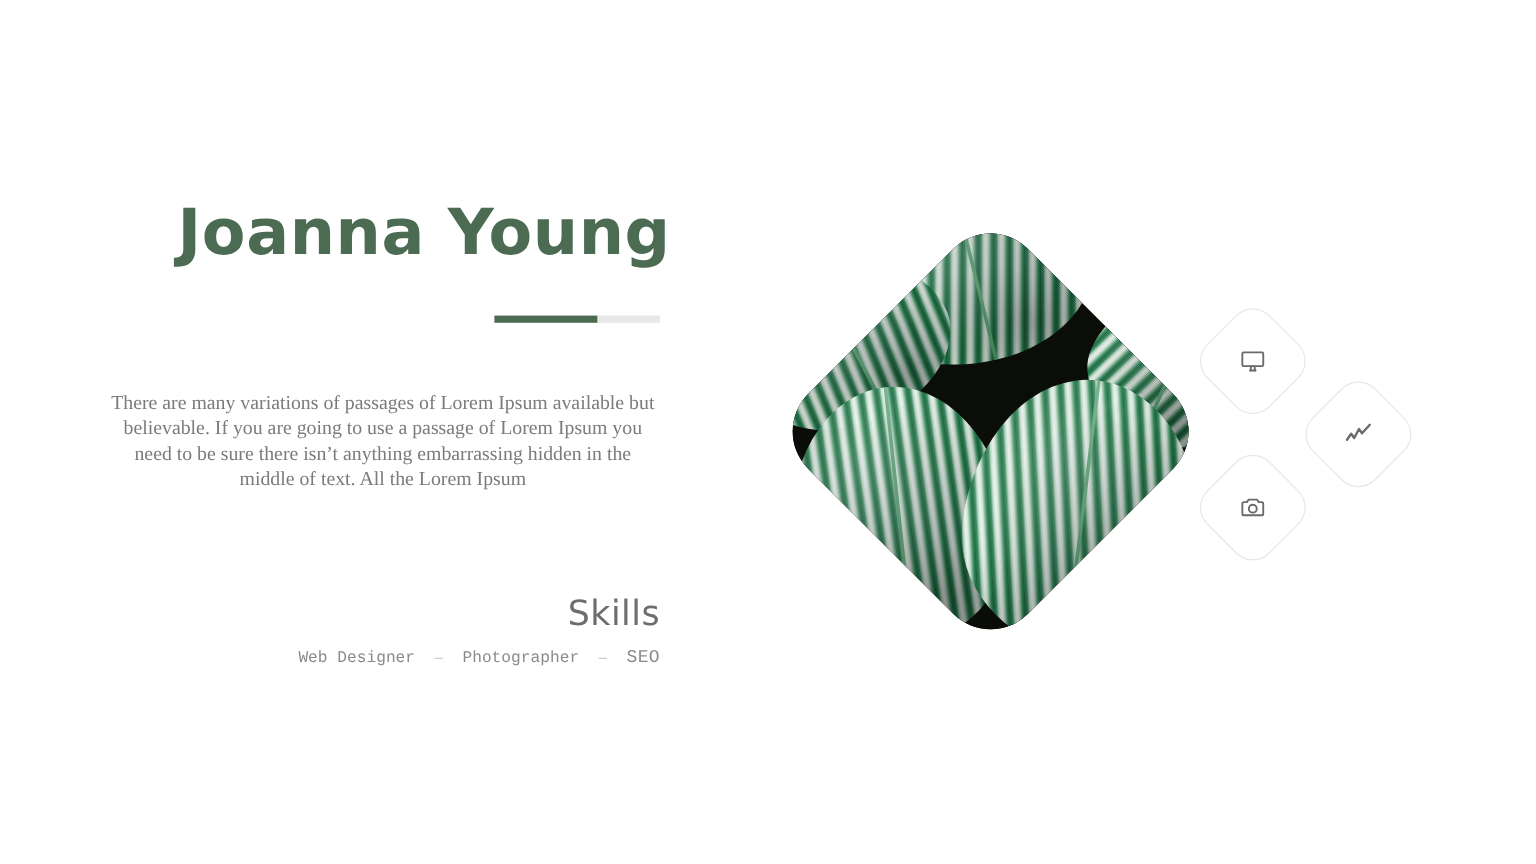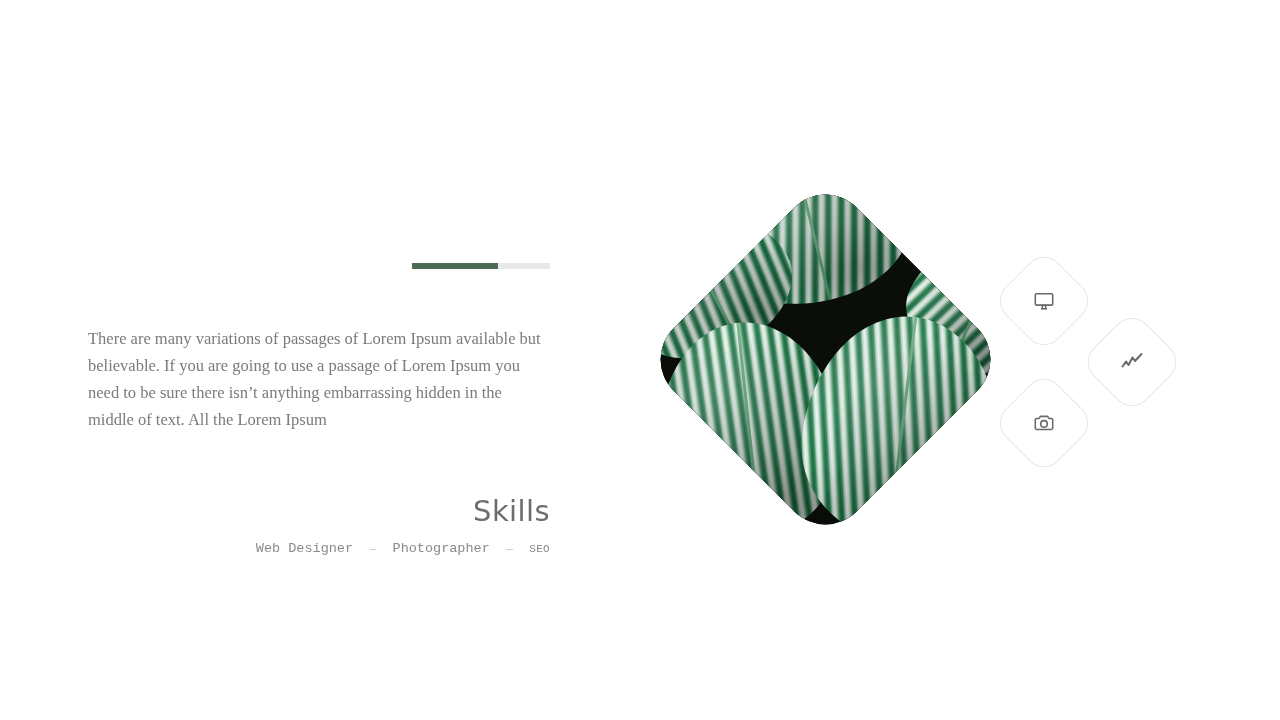--- a/index.html
+++ b/index.html
@@ -62,24 +62,24 @@
     width: 52px;
     height: 6px;
     background: #e8e8e8;
   }
 
   .body-copy {
     position: absolute;
     left: 88px;
     top: 325px;
     width: 462px;
-    text-align: left;
+    text-align: center;
     font-family: "Liberation Serif", serif;
     font-size: 16.5px;
-    line-height: 27px;
+    line-height: 21px;
     color: #7b7b7b;
   }
 
   .skills-heading {
     position: absolute;
     left: 150px;
     top: 494px;
     width: 400px;
     text-align: right;
     font-family: "DejaVu Sans", sans-serif;
@@ -96,21 +96,21 @@
     width: 400px;
     text-align: right;
     font-family: "Liberation Serif", serif;
     font-size: 13.5px;
     color: #8a8a8a;
     white-space: nowrap;
   }
   .skill-item { display: inline; font-family: Liberation Mono, monospace; }
   .skill-item.smallcaps {
     font-variant: small-caps;
-    font-size: 11px;
+    font-size: 15px;
     letter-spacing: 0.3px;
   }
   .skill-sep {
     display: inline-block;
     padding: 0 13px;
     color: #b6b6b6;
   }
 
   
   .photo-diamond {
@@ -240,20 +240,21 @@
   .badge-chart   { left: 1095px; top: 325px; }
   .badge-camera  { left: 1007px; top: 386px; }
 </style>
 </head>
 <body>
 
 <div class="slide">
 
   <div class="left-col">
 
+    <div class="page-title">Joanna Young</div>
 
     <div class="divider">
       <div class="divider-fill"></div>
       <div class="divider-track"></div>
     </div>
 
     <div class="body-copy">There are many variations of passages of Lorem Ipsum available but believable. If you are going to use a passage of Lorem Ipsum you need to be sure there isn’t anything embarrassing hidden in the middle of text.  All the Lorem Ipsum</div>
 
     <div class="skills-heading">Skills</div>
 

